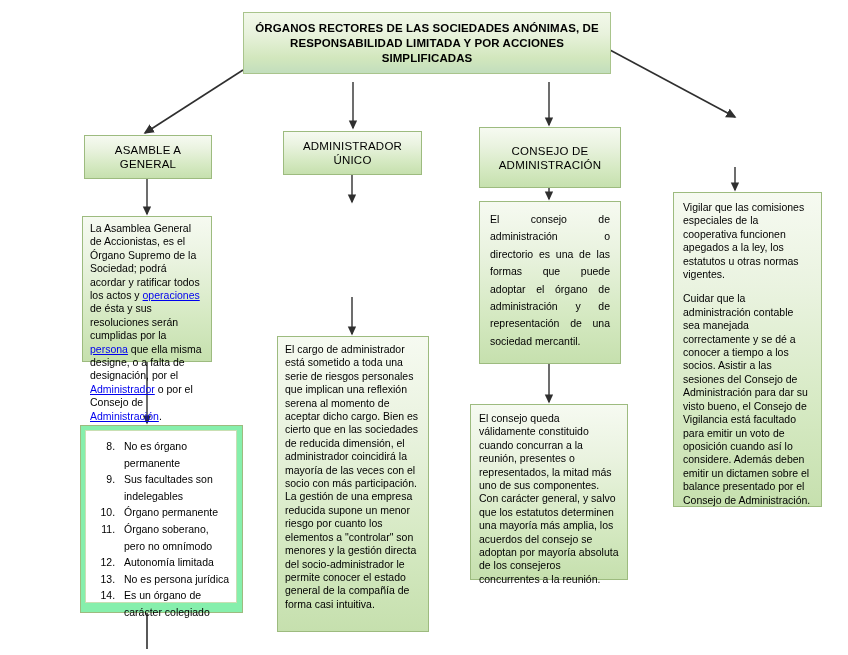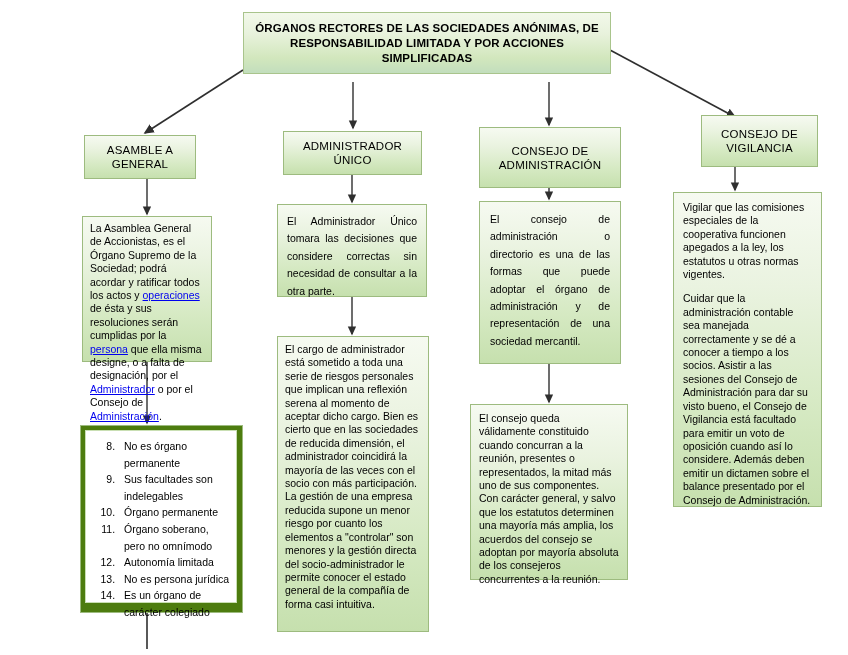--- a/index.html
+++ b/index.html
@@ -87,21 +87,21 @@
     margin-bottom: 0;
   }
   a.link {
     color: #0000ee;
     text-decoration: underline;
   }
   .list-node {
     position: absolute;
     box-sizing: border-box;
     border: 1px solid #9dbb7f;
-    background: #4d7c0f;
+    background: #86efac;
     padding: 4px 5px 9px 4px;
   }
   .list-white {
     box-sizing: border-box;
     width: 100%;
     height: 100%;
     background: #ffffff;
     border: 1px solid #c9dfb3;
     padding: 7px 4px 6px 2px;
   }
@@ -145,21 +145,21 @@
 
     <line x1="735" y1="167" x2="735" y2="190" stroke="#2f2f2f" stroke-width="1.4" marker-end="url(#arrowhead)"></line>
   </svg>
 
   <div class="node title-node" style="left:243px; top:12px; width:368px; height:62px;">
     <div class="node-inner">
       <div class="title-text">ÓRGANOS RECTORES DE LAS SOCIEDADES ANÓNIMAS, DE RESPONSABILIDAD LIMITADA Y POR ACCIONES SIMPLIFICADAS</div>
     </div>
   </div>
 
-  <div class="node head-node" style="left:84px; top:135px; width:112px; height:44px;">
+  <div class="node head-node" style="left:84px; top:135px; width:128px; height:44px;">
     <div class="node-inner">
       <div class="head-text">ASAMBLE A GENERAL</div>
     </div>
   </div>
 
   <div class="node" style="left:82px; top:216px; width:130px; height:146px;">
     <div class="node-inner">
       <div class="body-text tight left"><span>La Asamblea General de Accionistas, es el Órgano Supremo de la Sociedad; podrá acordar y ratificar todos los actos y </span><a class="link" href="#">operaciones</a><span> de ésta y sus resoluciones serán cumplidas por la </span><a class="link" href="#">persona</a><span> que ella misma designe, o a falta de designación, por el </span><a class="link" href="#">Administrador</a><span> o por el Consejo de </span><a class="link" href="#">Administración</a><span>.</span></div>
     </div>
   </div>
@@ -177,25 +177,20 @@
       </ol>
     </div>
   </div>
 
   <div class="node head-node" style="left:283px; top:131px; width:139px; height:44px;">
     <div class="node-inner">
       <div class="head-text">ADMINISTRADOR ÚNICO</div>
     </div>
   </div>
 
-  <div class="node" style="left:277px; top:204px; width:150px; height:93px;">
-    <div class="node-inner" style="padding:8px 9px;">
-      <div class="body-text">El Administrador Único tomara las decisiones que considere correctas sin necesidad de consultar a la otra parte.</div>
-    </div>
-  </div>
 
   <div class="node" style="left:277px; top:336px; width:152px; height:296px;">
     <div class="node-inner" style="padding:6px 7px;">
       <div class="body-text tight left">El cargo de administrador está sometido a toda una serie de riesgos personales que implican una reflexión serena al momento de aceptar dicho cargo. Bien es cierto que en las sociedades de reducida dimensión, el administrador coincidirá la mayoría de las veces con el socio con más participación. La gestión de una empresa reducida supone un menor riesgo por cuanto los elementos a "controlar" son menores y la gestión directa del socio-administrador le permite conocer el estado general de la compañía de forma casi intuitiva.</div>
     </div>
   </div>
 
   <div class="node head-node" style="left:479px; top:127px; width:142px; height:61px;">
     <div class="node-inner">
       <div class="head-text">CONSEJO DE ADMINISTRACIÓN</div>
@@ -207,25 +202,20 @@
       <div class="body-text">El consejo de administración o directorio es una de las formas que puede adoptar el órgano de administración y de representación de una sociedad mercantil.</div>
     </div>
   </div>
 
   <div class="node" style="left:470px; top:404px; width:158px; height:176px;">
     <div class="node-inner" style="padding:7px 8px;">
       <div class="body-text tight left">El consejo queda válidamente constituido cuando concurran a la reunión, presentes o representados, la mitad más uno de sus componentes. Con carácter general, y salvo que los estatutos determinen una mayoría más amplia, los acuerdos del consejo se adoptan por mayoría absoluta de los consejeros concurrentes a la reunión.</div>
     </div>
   </div>
 
-  <div class="node head-node" style="left:701px; top:115px; width:117px; height:52px;">
-    <div class="node-inner">
-      <div class="head-text">CONSEJO DE VIGILANCIA</div>
-    </div>
-  </div>
 
   <div class="node" style="left:673px; top:192px; width:149px; height:315px;">
     <div class="node-inner" style="padding:8px 9px;">
       <div class="body-text tight left">
         <p>Vigilar que las comisiones especiales de la cooperativa funcionen apegados a la ley, los estatutos u otras normas vigentes.</p>
         <p>Cuidar que la administración contable sea manejada correctamente y se dé a conocer a tiempo a los socios. Asistir a las sesiones del Consejo de Administración para dar su visto bueno, el Consejo de Vigilancia está facultado para emitir un voto de oposición cuando así lo considere. Además deben emitir un dictamen sobre el balance presentado por el Consejo de Administración.</p>
       </div>
     </div>
   </div>
 

